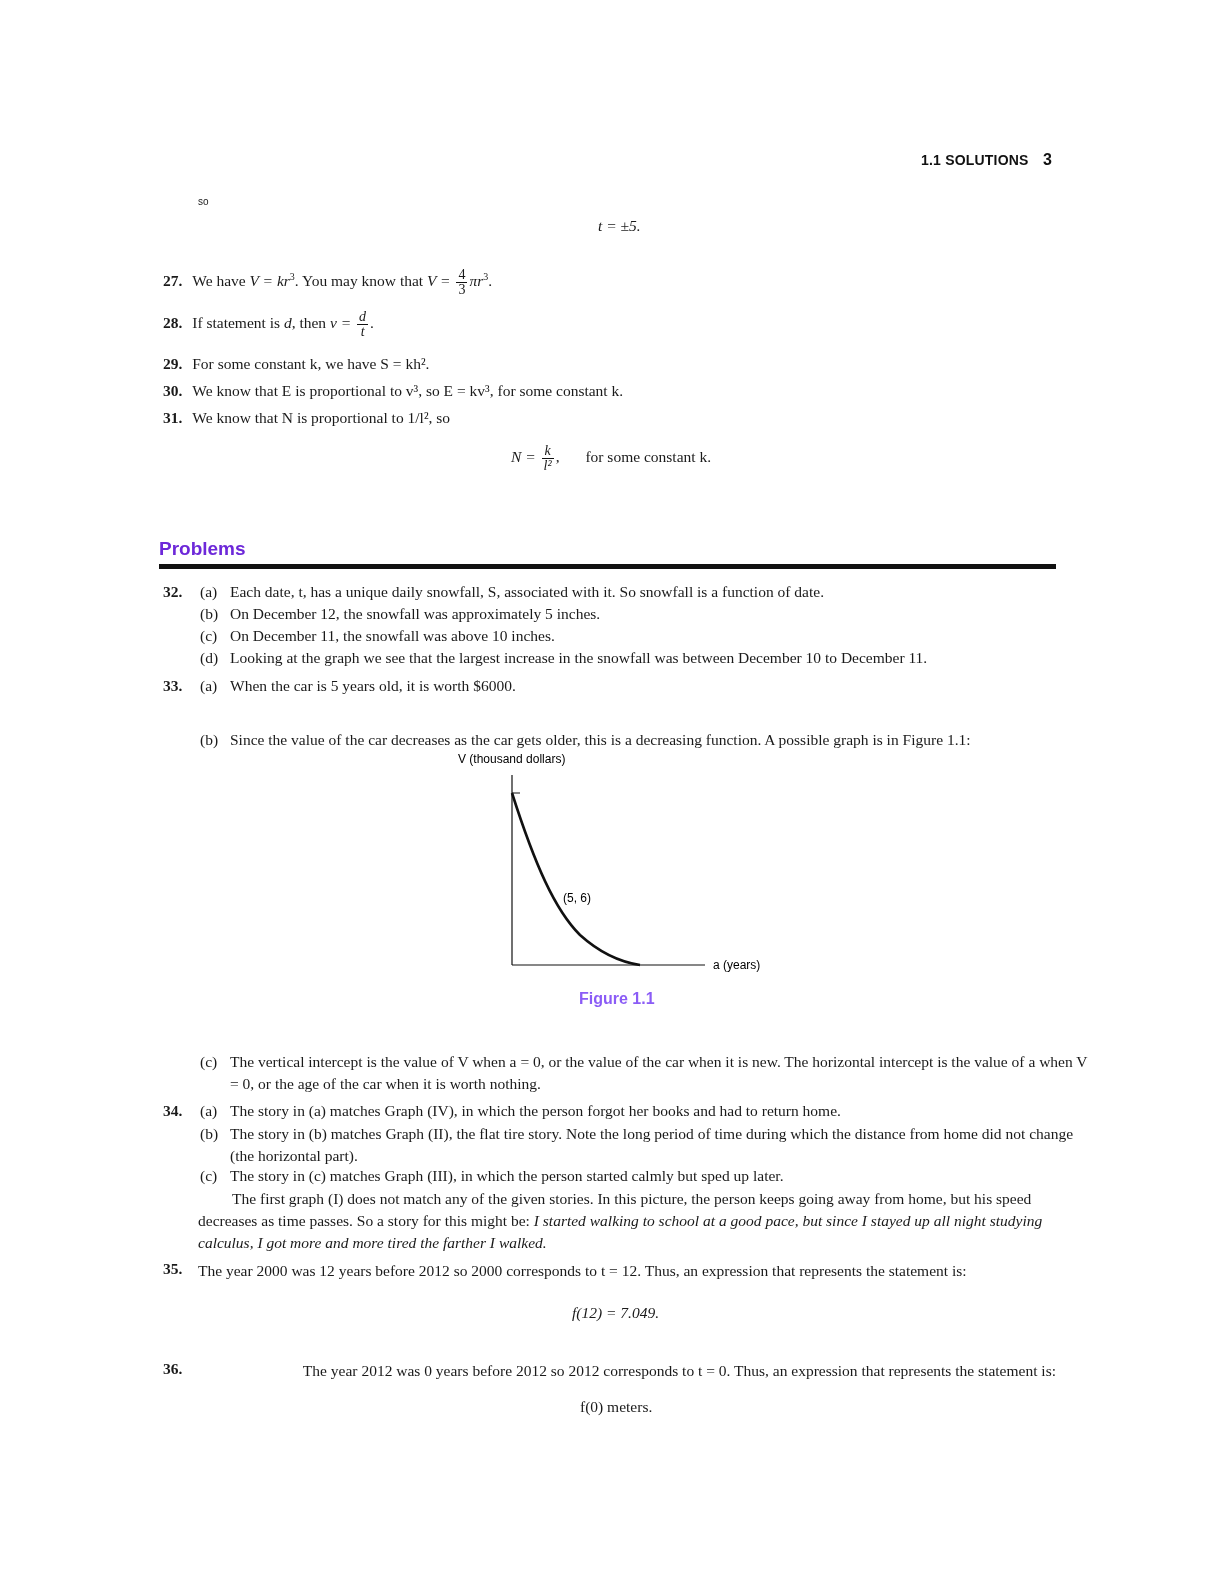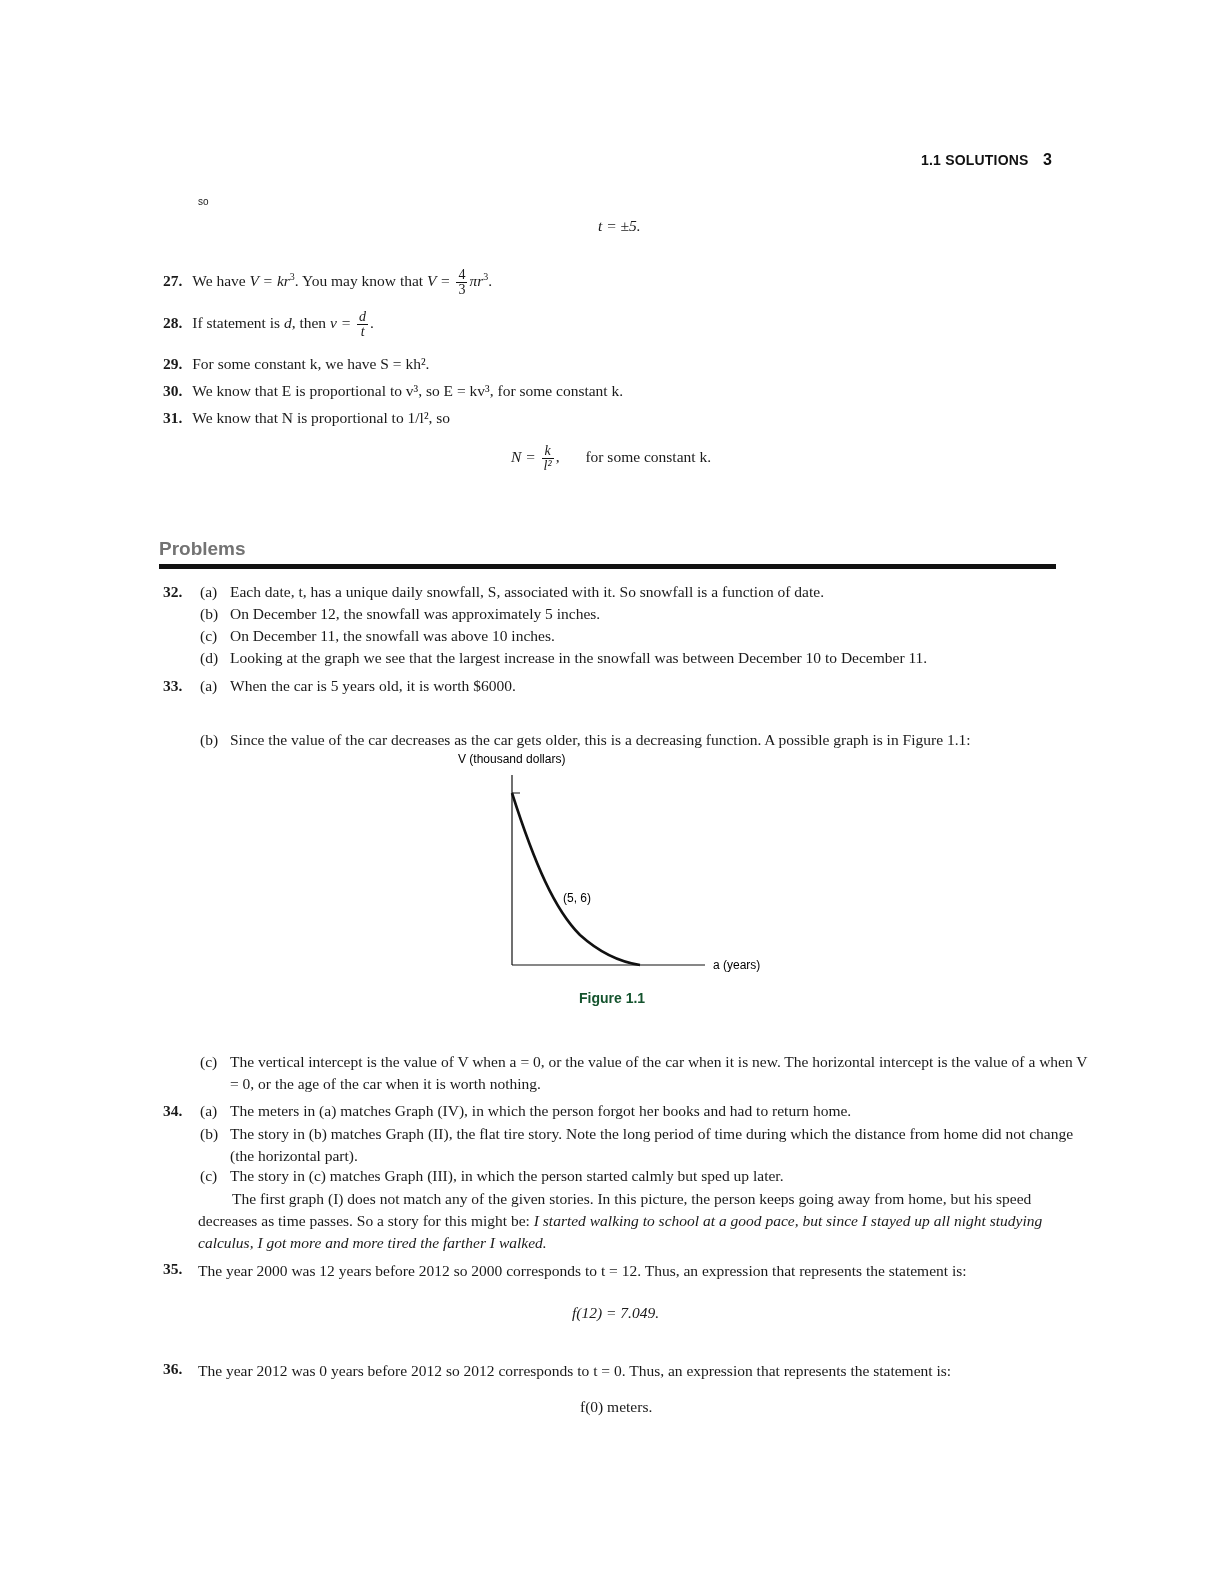--- a/index.html
+++ b/index.html
@@ -6,28 +6,28 @@
   body { width: 1224px; height: 1584px; position: relative; overflow: hidden;
          font-family: "Liberation Serif", serif; color: #1a1a1a; font-size: 15.5px; }
   .abs { position: absolute; white-space: nowrap; }
   .hdr { font-family: "Liberation Sans", sans-serif; font-weight: bold; font-size: 14px; letter-spacing: 0.2px; color:#111; }
   .num { font-weight: bold; }
   i, .it { font-style: italic; }
   .frac { display: inline-block; vertical-align: middle; text-align: center; line-height: 1; margin: 0 2px; }
   .frac .n { display: block; padding: 0 2px; border-bottom: 1px solid #111; font-size: 14px; }
   .frac .d { display: block; padding: 0 2px; font-size: 14px; }
   sup { font-size: 10px; line-height: 0; }
-  .section-title { font-family: "Liberation Sans", sans-serif; font-weight: bold; font-size: 19px; color:#737373; }
+  .section-title { font-family: "Liberation Sans", sans-serif; font-weight: bold; font-size: 19px; color:#6d28d9; }
   .rule { position: absolute; left: 159px; width: 897px; height: 5px; background: #111; top: 564px; }
   .prob-num { position: absolute; left: 163px; font-weight: bold; }
   .part { position: absolute; left: 200px; }
   .part .lbl { display: inline-block; width: 30px; }
   .text-block { position: absolute; white-space: normal; line-height: 22px; }
   .fig-label { font-family: "Liberation Sans", sans-serif; font-size: 12px; color:#000000; }
-  .fig-caption { font-family: "Liberation Sans", sans-serif; font-weight: bold; font-size: 14px; color:#14532d; }
+  .fig-caption { font-family: "Liberation Sans", sans-serif; font-weight: bold; font-size: 16px; color:#8b5cf6; }
 </style>
 </head>
 <body>
 
 <div class="abs hdr" style="left:921px; top:152px;">1.1 SOLUTIONS</div>
 <div class="abs hdr" style="left:1043px; top:151px; font-size:16px;">3</div>
 
 <div class="abs" style="left:198px; top:196px; font-family:'Liberation Sans',sans-serif; font-size:10px;">so</div>
 <div class="abs it" style="left:598px; top:217px;">t = ±5.</div>
 
@@ -80,24 +80,24 @@
   <line x1="12" y1="23" x2="20" y2="23" stroke="#111" stroke-width="1"></line>
   <path d="M 12 23 C 35 95, 55 140, 80 165 C 100 183, 120 192, 140 195" fill="none" stroke="#111" stroke-width="2.6"></path>
 </svg>
 <div class="abs fig-label" style="left:563px; top:891px;">(5, 6)</div>
 <div class="abs fig-label" style="left:713px; top:958px;">a (years)</div>
 <div class="abs fig-caption" style="left:579px; top:990px;">Figure 1.1</div>
 
 <div class="text-block" style="left:200px; top:1051px; width:860px; padding-left:30px; text-indent:-30px;"><span class="lbl" style="display:inline-block; width:30px; text-indent:0;">(c)</span><span>The vertical intercept is the value of V when a = 0, or the value of the car when it is new. The horizontal intercept is the value of a when V = 0, or the age of the car when it is worth nothing.</span></div>
 
 <div class="prob-num" style="top:1102px;">34.</div>
-<div class="part abs" style="top:1102px;"><span class="lbl">(a)</span><span>The meters in (a) matches Graph (IV), in which the person forgot her books and had to return home.</span></div>
+<div class="part abs" style="top:1102px;"><span class="lbl">(a)</span><span>The story in (a) matches Graph (IV), in which the person forgot her books and had to return home.</span></div>
 <div class="text-block" style="left:200px; top:1123px; width:860px; padding-left:30px; text-indent:-30px;"><span style="display:inline-block; width:30px; text-indent:0;">(b)</span><span>The story in (b) matches Graph (II), the flat tire story. Note the long period of time during which the distance from home did not change (the horizontal part).</span></div>
 <div class="part abs" style="top:1167px;"><span class="lbl">(c)</span><span>The story in (c) matches Graph (III), in which the person started calmly but sped up later.</span></div>
 <div class="text-block" style="left:198px; top:1188px; width:862px; text-indent:34px;"><span>The first graph (I) does not match any of the given stories. In this picture, the person keeps going away from home, but his speed decreases as time passes. So a story for this might be: </span><i>I started walking to school at a good pace, but since I stayed up all night studying calculus, I got more and more tired the farther I walked.</i></div>
 
 <div class="prob-num" style="top:1260px;">35.</div>
 <div class="text-block" style="left:198px; top:1260px; width:862px;">The year 2000 was 12 years before 2012 so 2000 corresponds to t = 12. Thus, an expression that represents the statement is:</div>
 <div class="abs it" style="left:572px; top:1304px;">f(12) = 7.049.</div>
 
 <div class="prob-num" style="top:1360px;">36.</div>
-<div class="text-block" style="left:198px; top:1360px; width:870px;">The year 2012 was 0 years before 2012 so 2012 corresponds to t = 0. Thus, an expression that represents the statement is:</div>
+<div class="text-block" style="left:186px; top:1360px; width:870px;text-align:right;">The year 2012 was 0 years before 2012 so 2012 corresponds to t = 0. Thus, an expression that represents the statement is:</div>
 <div class="abs" style="left:580px; top:1398px;">f(0) meters.</div>
 
 </body></html>

